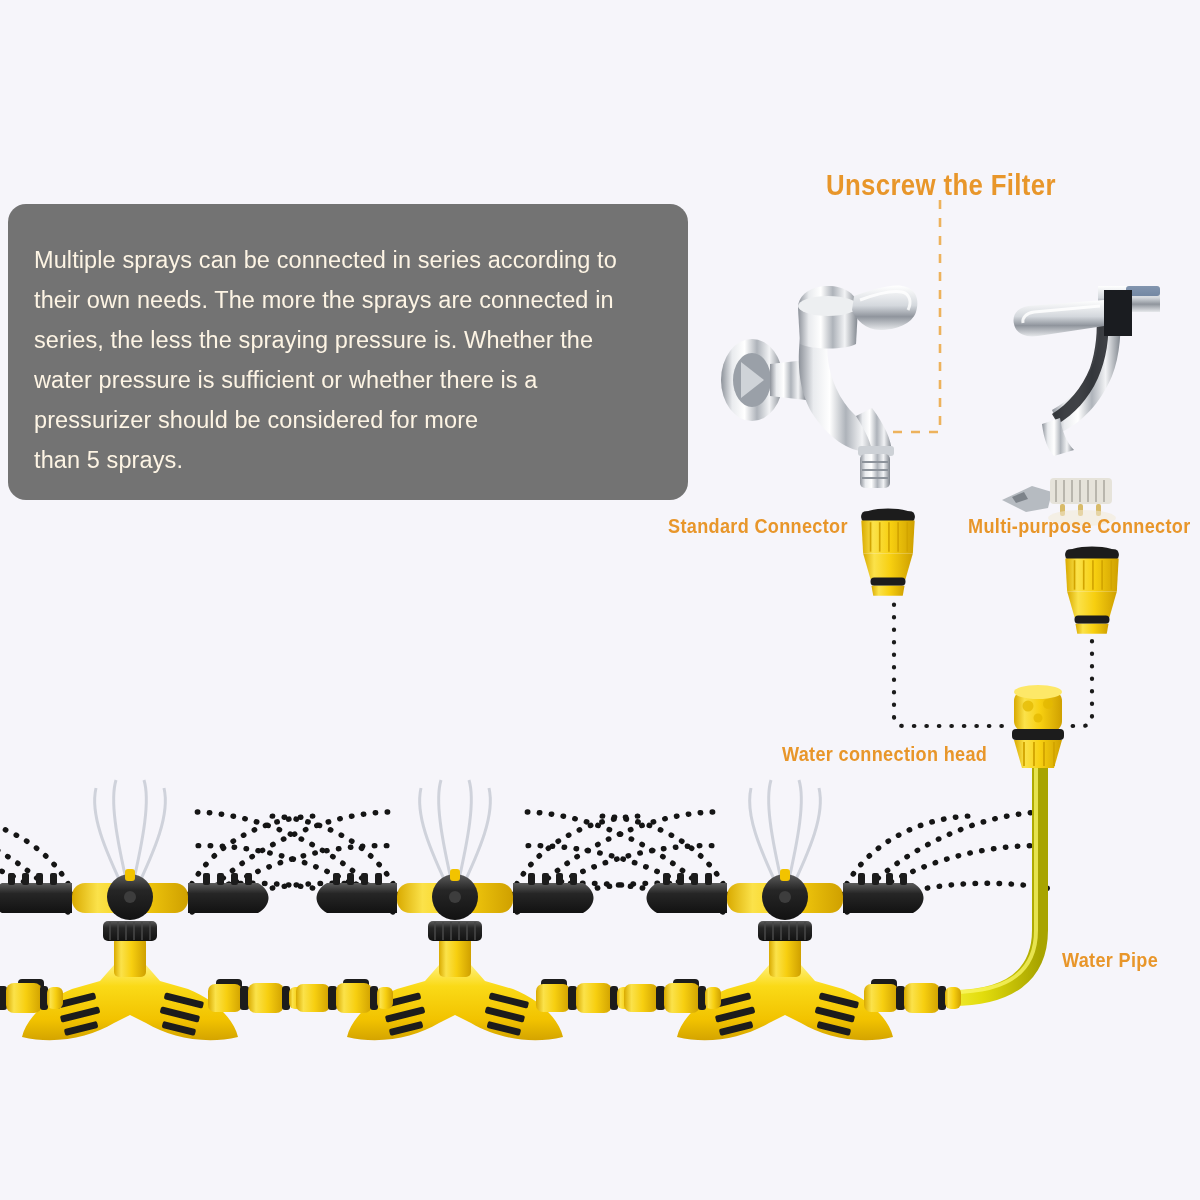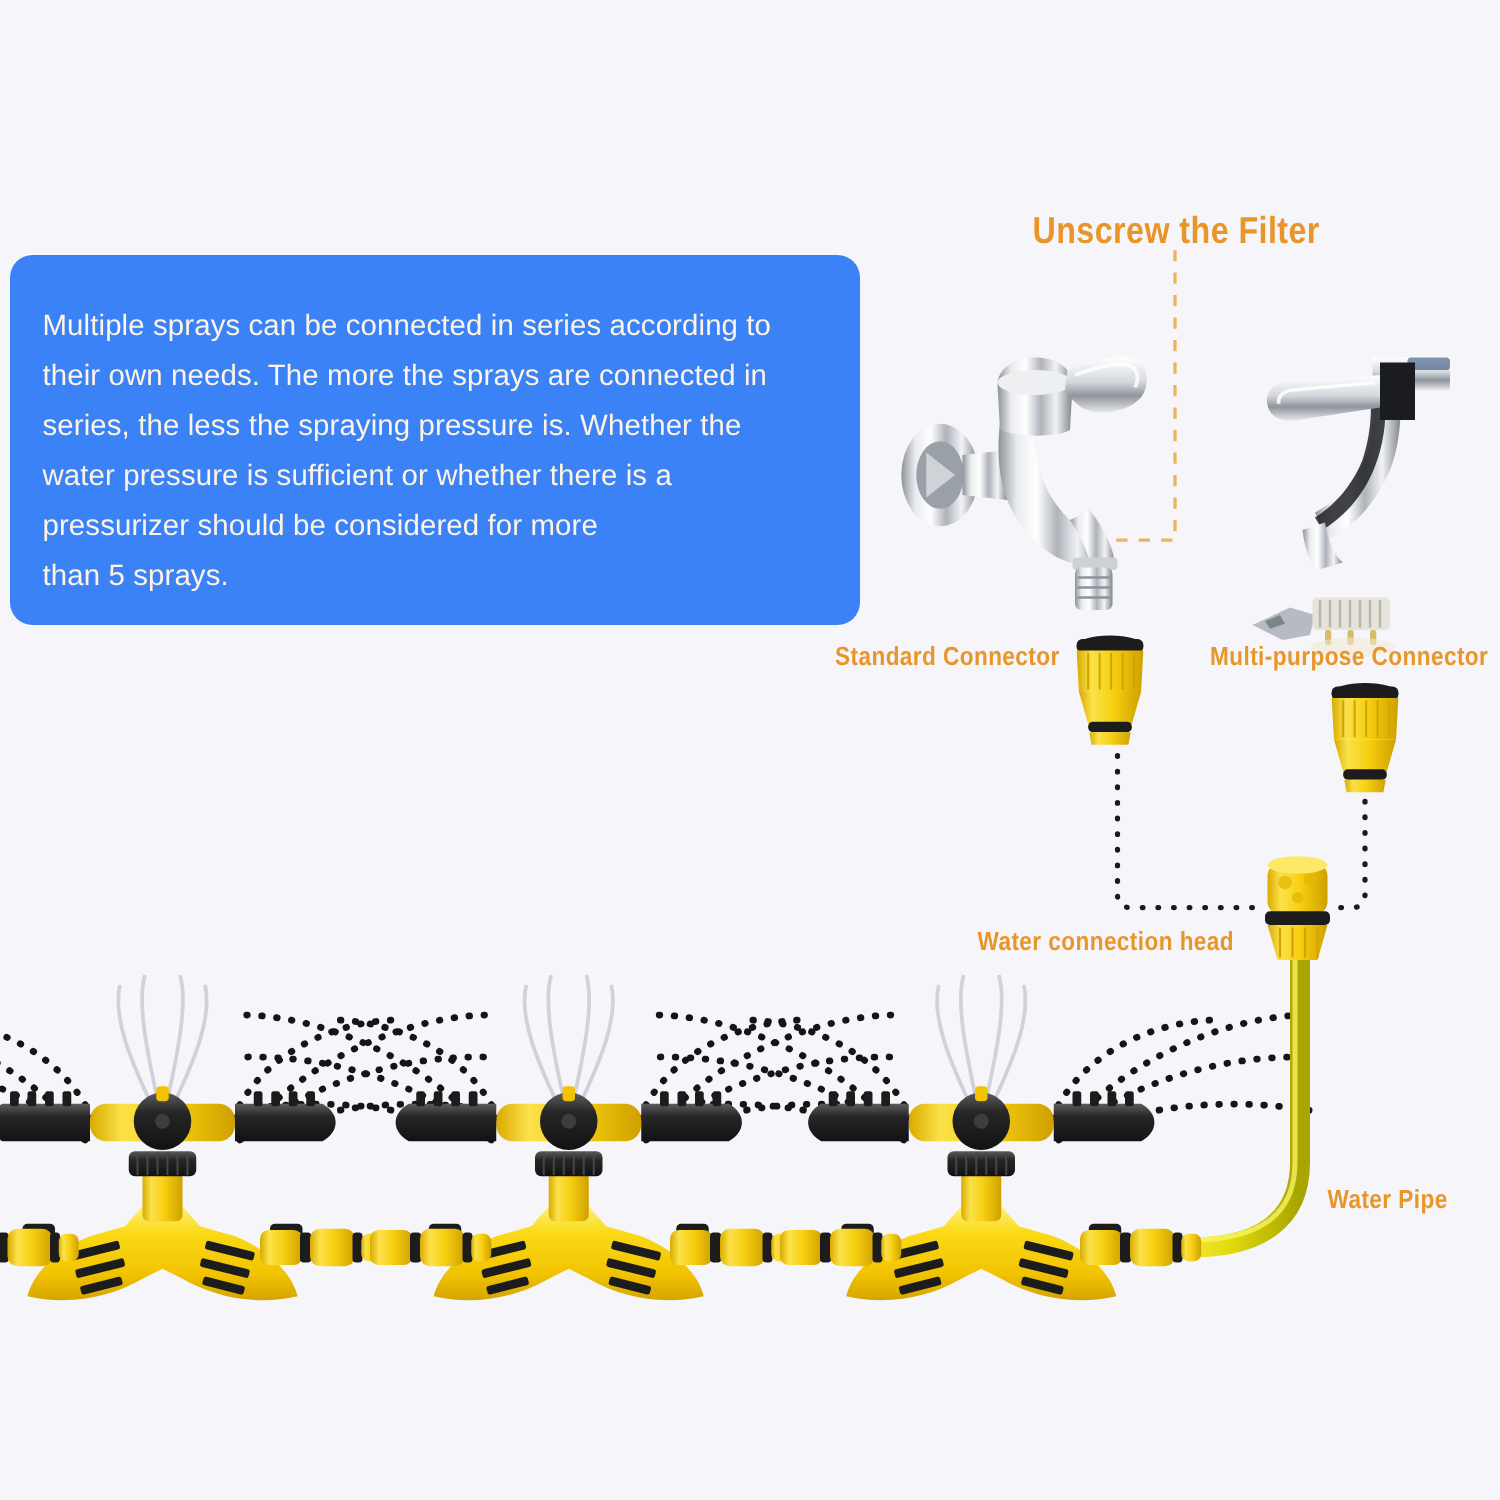--- a/index.html
+++ b/index.html
@@ -9,21 +9,21 @@
     font-family:"Liberation Sans", sans-serif;
     overflow:hidden;
     position:relative;
   }
   #stage{position:absolute;inset:0;width:1200px;height:1200px;}
   svg.layer{position:absolute;left:0;top:0;width:1200px;height:1200px;pointer-events:none;}
 
   
   .info-box{
     position:absolute;left:8px;top:204px;width:680px;height:296px;
-    background:#3b82f6;border-radius:18px;
+    background:#737373;border-radius:18px;
     box-sizing:border-box;padding:36px 34px 20px 26px;
   }
   .info-text{
     color:#fdf4e4;font-size:23.5px;line-height:40px;
     letter-spacing:.1px;white-space:pre-line;
   }
 
   
   .olabel{
     position:absolute;color:#e8962a;

